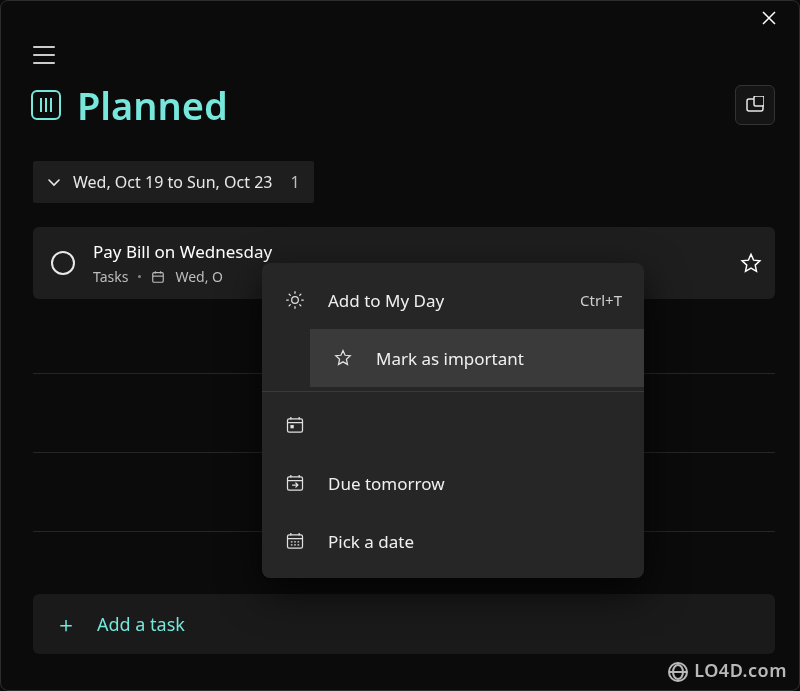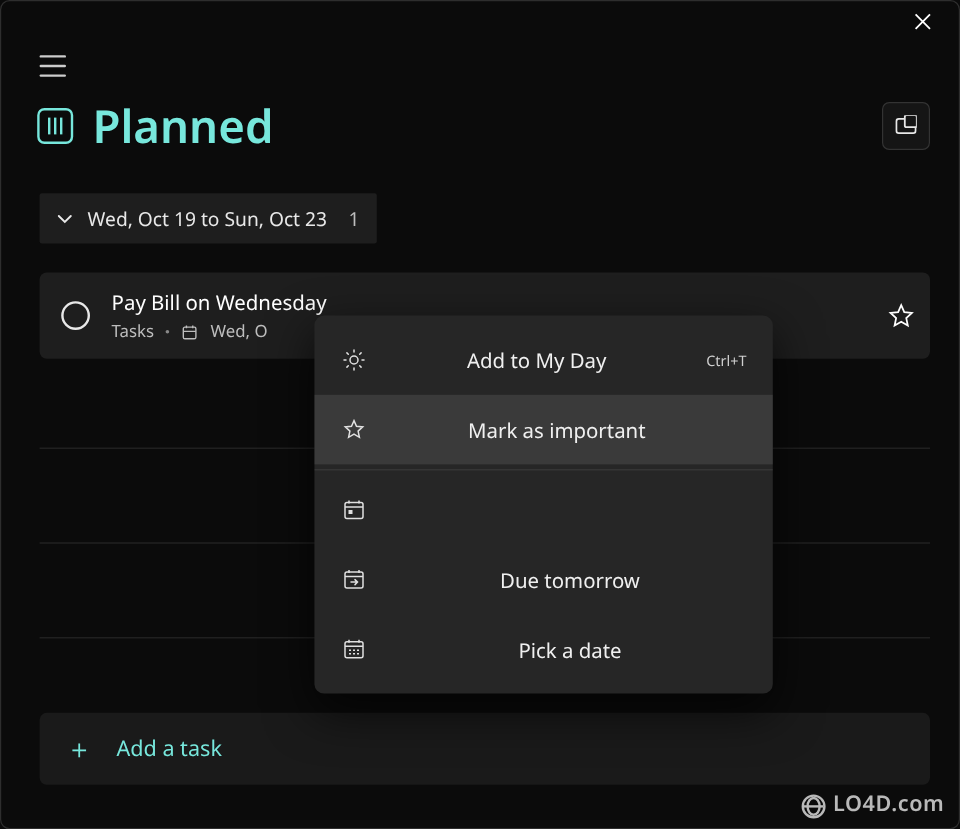--- a/index.html
+++ b/index.html
@@ -121,24 +121,24 @@
   }
   .menu-item {
     display:flex; align-items:center;
     height:58px;
     padding:0 22px;
     gap:22px;
     cursor:pointer;
     color:#f0f0f0;
     font-size:17px;
   }
-  .menu-item.hover { background:#3a3a3a; }
+  .menu-item.hover { background:#3a3a3a;margin-left:48px; }
   .menu-item .mi-icon { width:22px; height:22px; flex:0 0 auto; display:flex; align-items:center; justify-content:center; color:#e0e0e0;}
-  .menu-item .mi-label { flex:1;text-align:center; }
-  .menu-item .mi-accel { color:#cfcfcf; font-size:12px; }
+  .menu-item .mi-label { flex:1; }
+  .menu-item .mi-accel { color:#cfcfcf; font-size:15px; }
   .menu-sep { height:1px; background:#3a3a3a; margin:4px 0; }
 
   
   svg { display:block; }
 
   .watermark {
     position:absolute; right:12px; bottom:8px;
     display:flex; align-items:flex-end; gap:6px;
     color:#d8d8d8; font-size:18px; font-weight:600;
     opacity:0.85;

